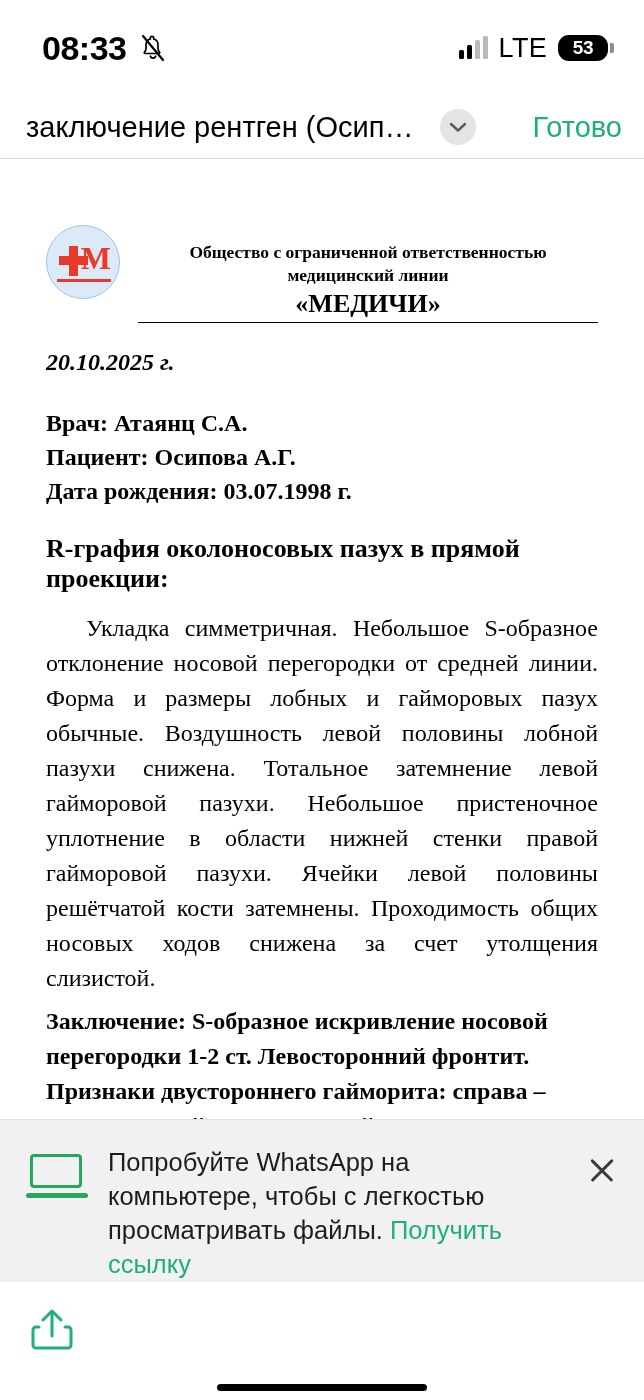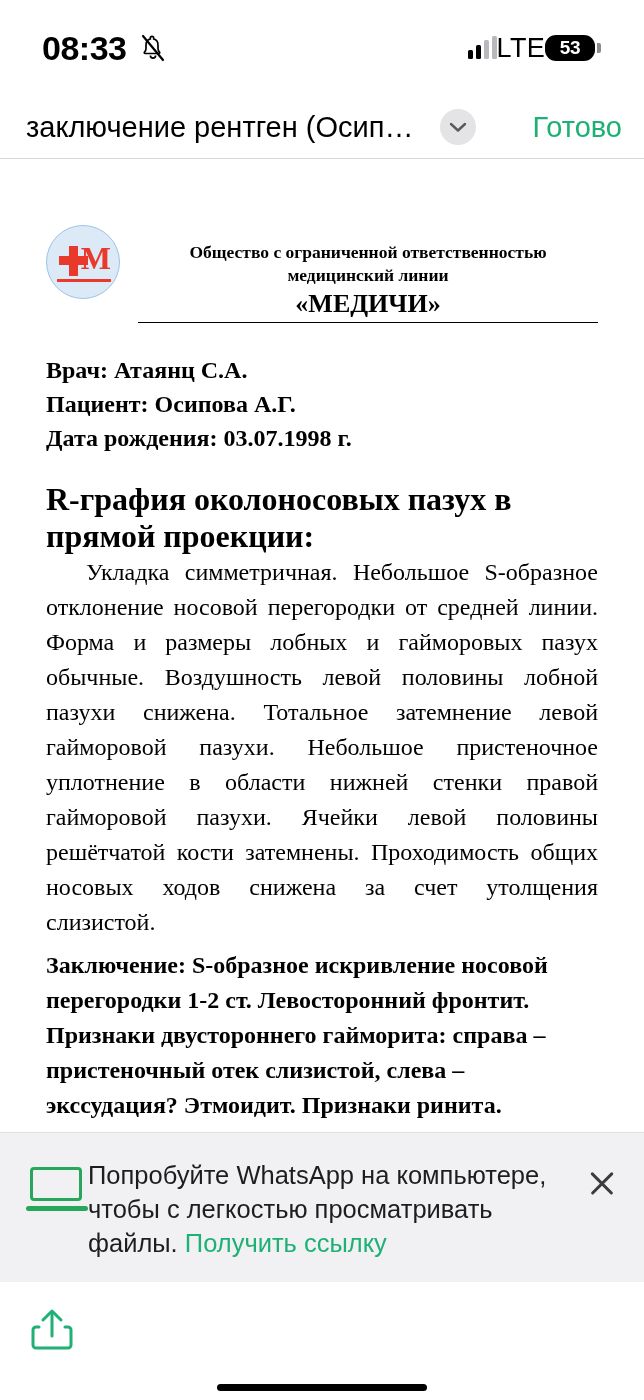--- a/index.html
+++ b/index.html
@@ -39,25 +39,26 @@
     letter-spacing: -0.5px;
     color: #000;
   }
   .bell-muted {
     width: 26px; height: 30px;
     position: relative;
   }
   .bell-muted svg { display: block; }
   .status-right {
     position: absolute;
-    right: 49px;
+    right: 36px;
     top: 0;
     height: 96px;
     display: flex;
     align-items: center;
+    gap: 11px;
   }
   .sig-bars {
     display: flex;
     align-items: flex-end;
     gap: 3px;
     height: 22px;
   }
   .sig-bars i {
     display: block;
     width: 5px;
@@ -233,45 +234,46 @@
 
   .people {
     margin-top: 30px;
     font-size: 24px;
     font-weight: 700;
     line-height: 1.42;
   }
 
   .section-title {
     margin-top: 26px;
-    font-size: 32px;
+    font-size: 26px;
     font-weight: 700;
   }
   .body-par {
-    margin-top: 0;
+    margin-top: 17px;
     font-size: 24px;
     line-height: 1.46;
     text-align: justify;
     text-indent: 40px;
   }
   .conclusion {
     margin-top: 8px;
     font-size: 24px;
     font-weight: 700;
     line-height: 1.46;
   }
 
   
   .promo {
     flex: 0 0 150px;
     background: #f1f1f3;
     border-top: 1px solid #dededf;
     display: flex;
     align-items: flex-start;
     padding: 26px 22px 0 26px;
+    gap: 20px;
   }
   .laptop {
     flex: 0 0 62px;
     width: 62px; height: 46px;
     position: relative;
     margin-top: 8px;
   }
   .laptop .screen {
     position: absolute;
     left: 4px; top: 0;
@@ -393,20 +395,21 @@
           <span class="underline"></span>
         </div>
         <div class="head-text">
           <div class="head-l1">Общество с ограниченной ответственностью</div>
           <div class="head-l2">медицинский линии</div>
           <div class="head-l3">«МЕДИЧИ»</div>
           <div class="head-rule"></div>
         </div>
       </div>
 
+      <div class="doc-date">20.10.2025 г.</div>
 
       <div class="people">
         <div>Врач: Атаянц С.А.</div>
         <div>Пациент: Осипова А.Г.</div>
         <div>Дата рождения: 03.07.1998 г.</div>
       </div>
 
       <div class="section-title">R-графия околоносовых пазух в прямой проекции:</div>
       <div class="body-par">Укладка симметричная. Небольшое S-образное отклонение носовой перегородки от средней линии. Форма и размеры лобных и гайморовых пазух обычные. Воздушность левой половины лобной пазухи снижена. Тотальное затемнение левой гайморовой пазухи. Небольшое пристеночное уплотнение в области нижней стенки правой гайморовой пазухи. Ячейки левой половины решётчатой кости затемнены. Проходимость общих носовых ходов снижена за счет утолщения слизистой.</div>
       <div class="conclusion">Заключение: S-образное искривление носовой перегородки 1-2 ст. Левосторонний фронтит. Признаки двустороннего гайморита: справа – пристеночный отек слизистой, слева – экссудация? Этмоидит. Признаки ринита.</div>

